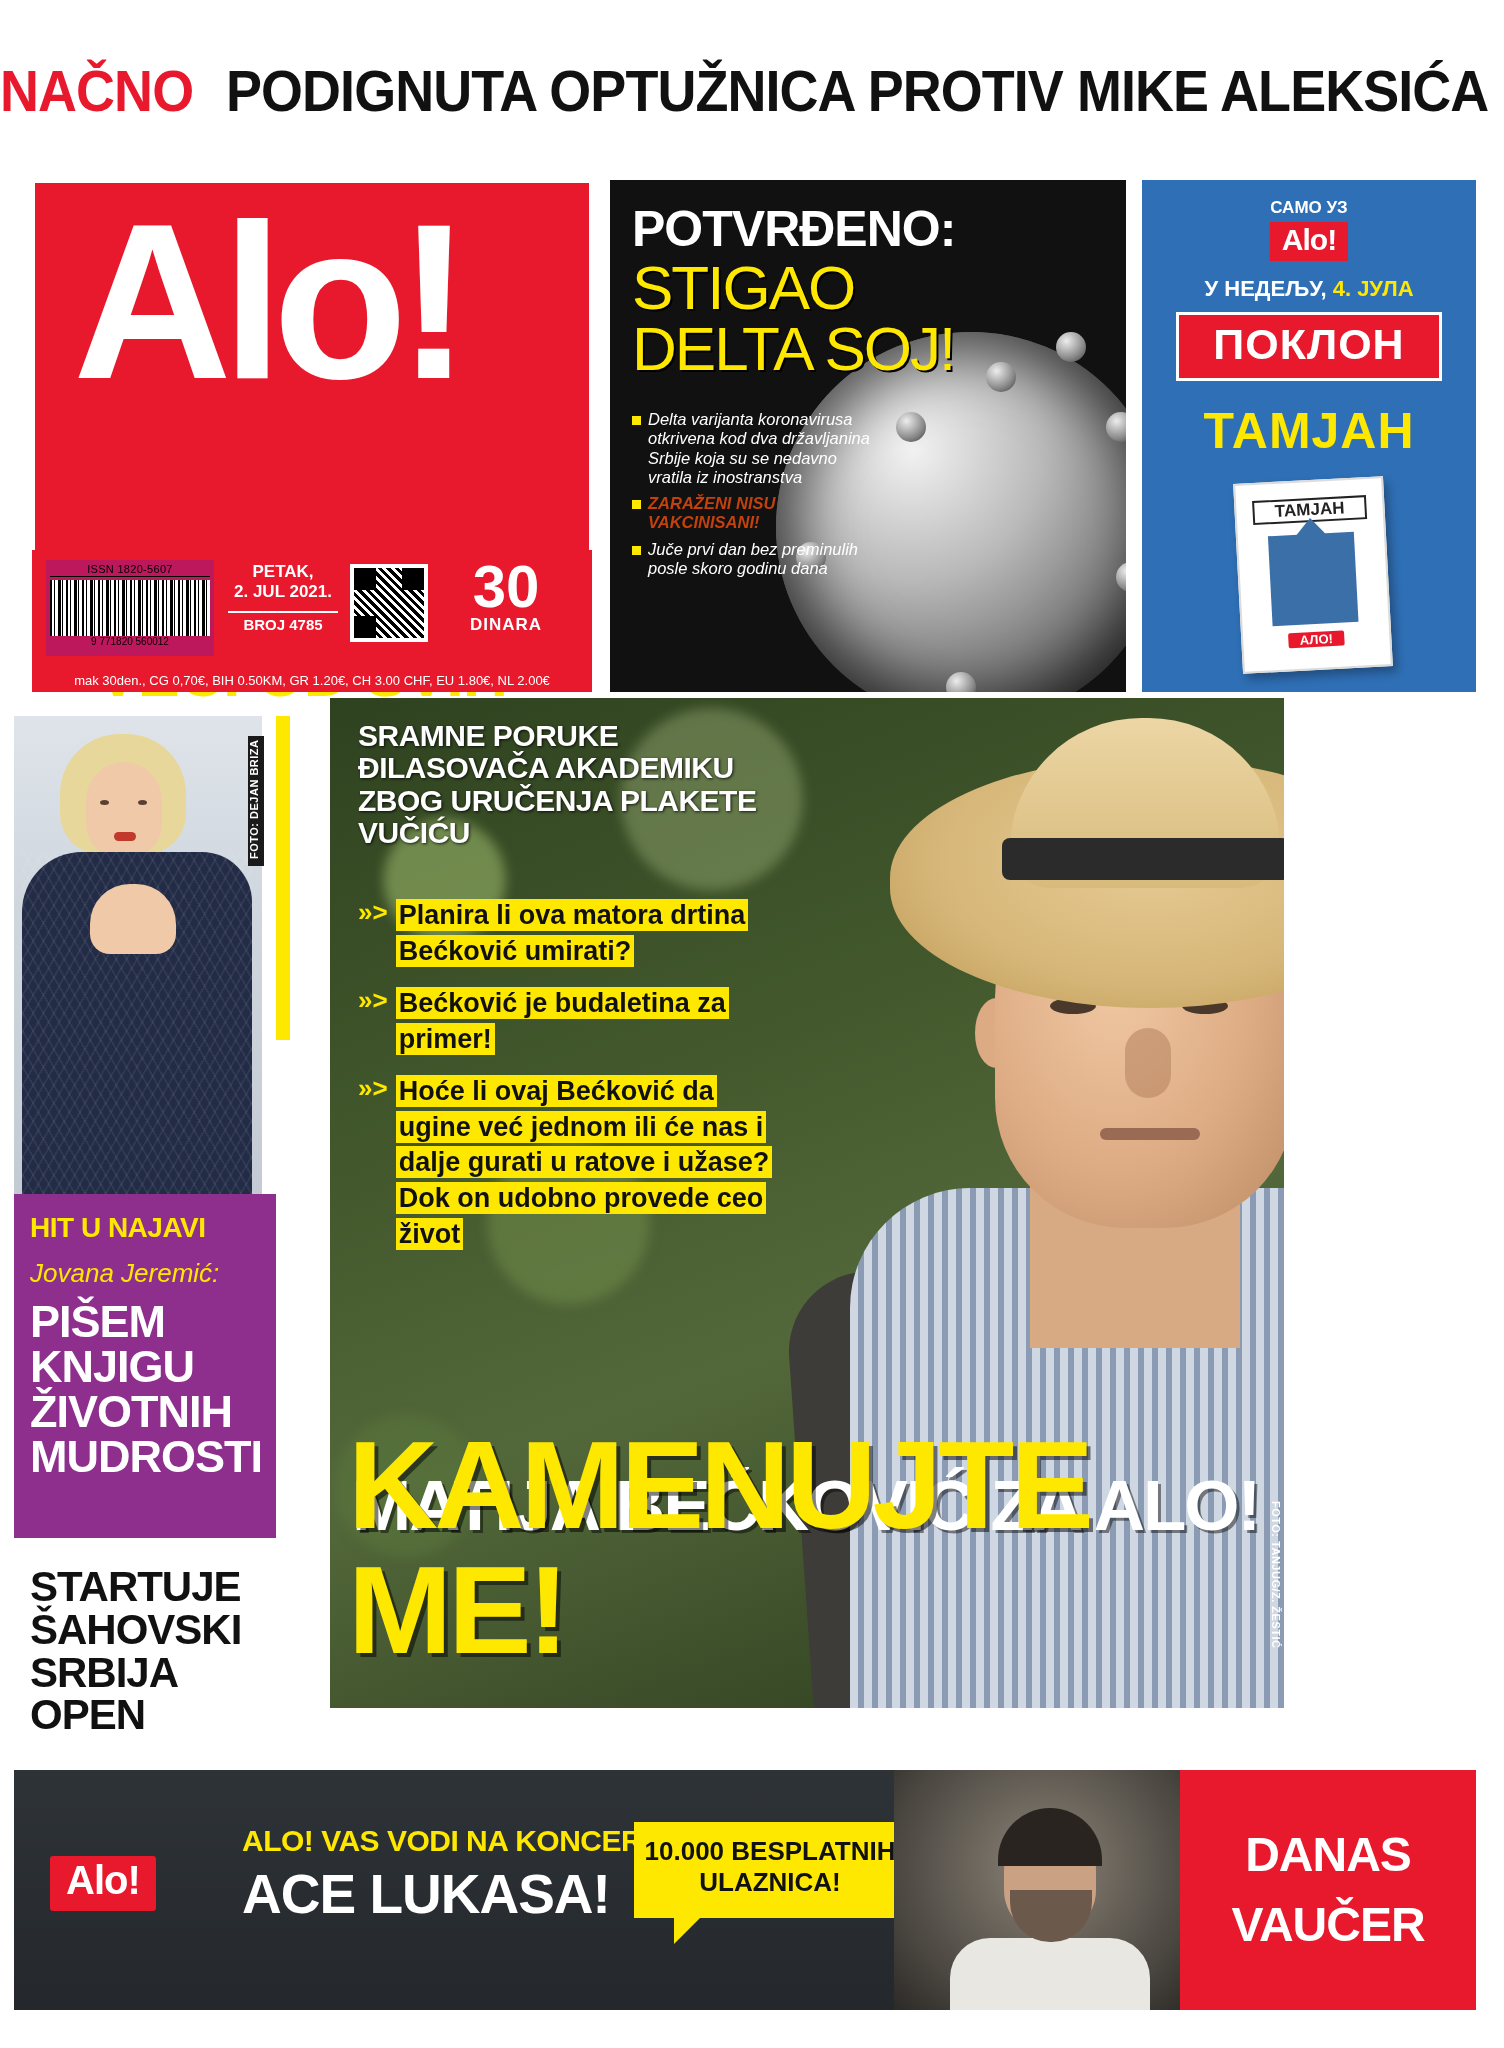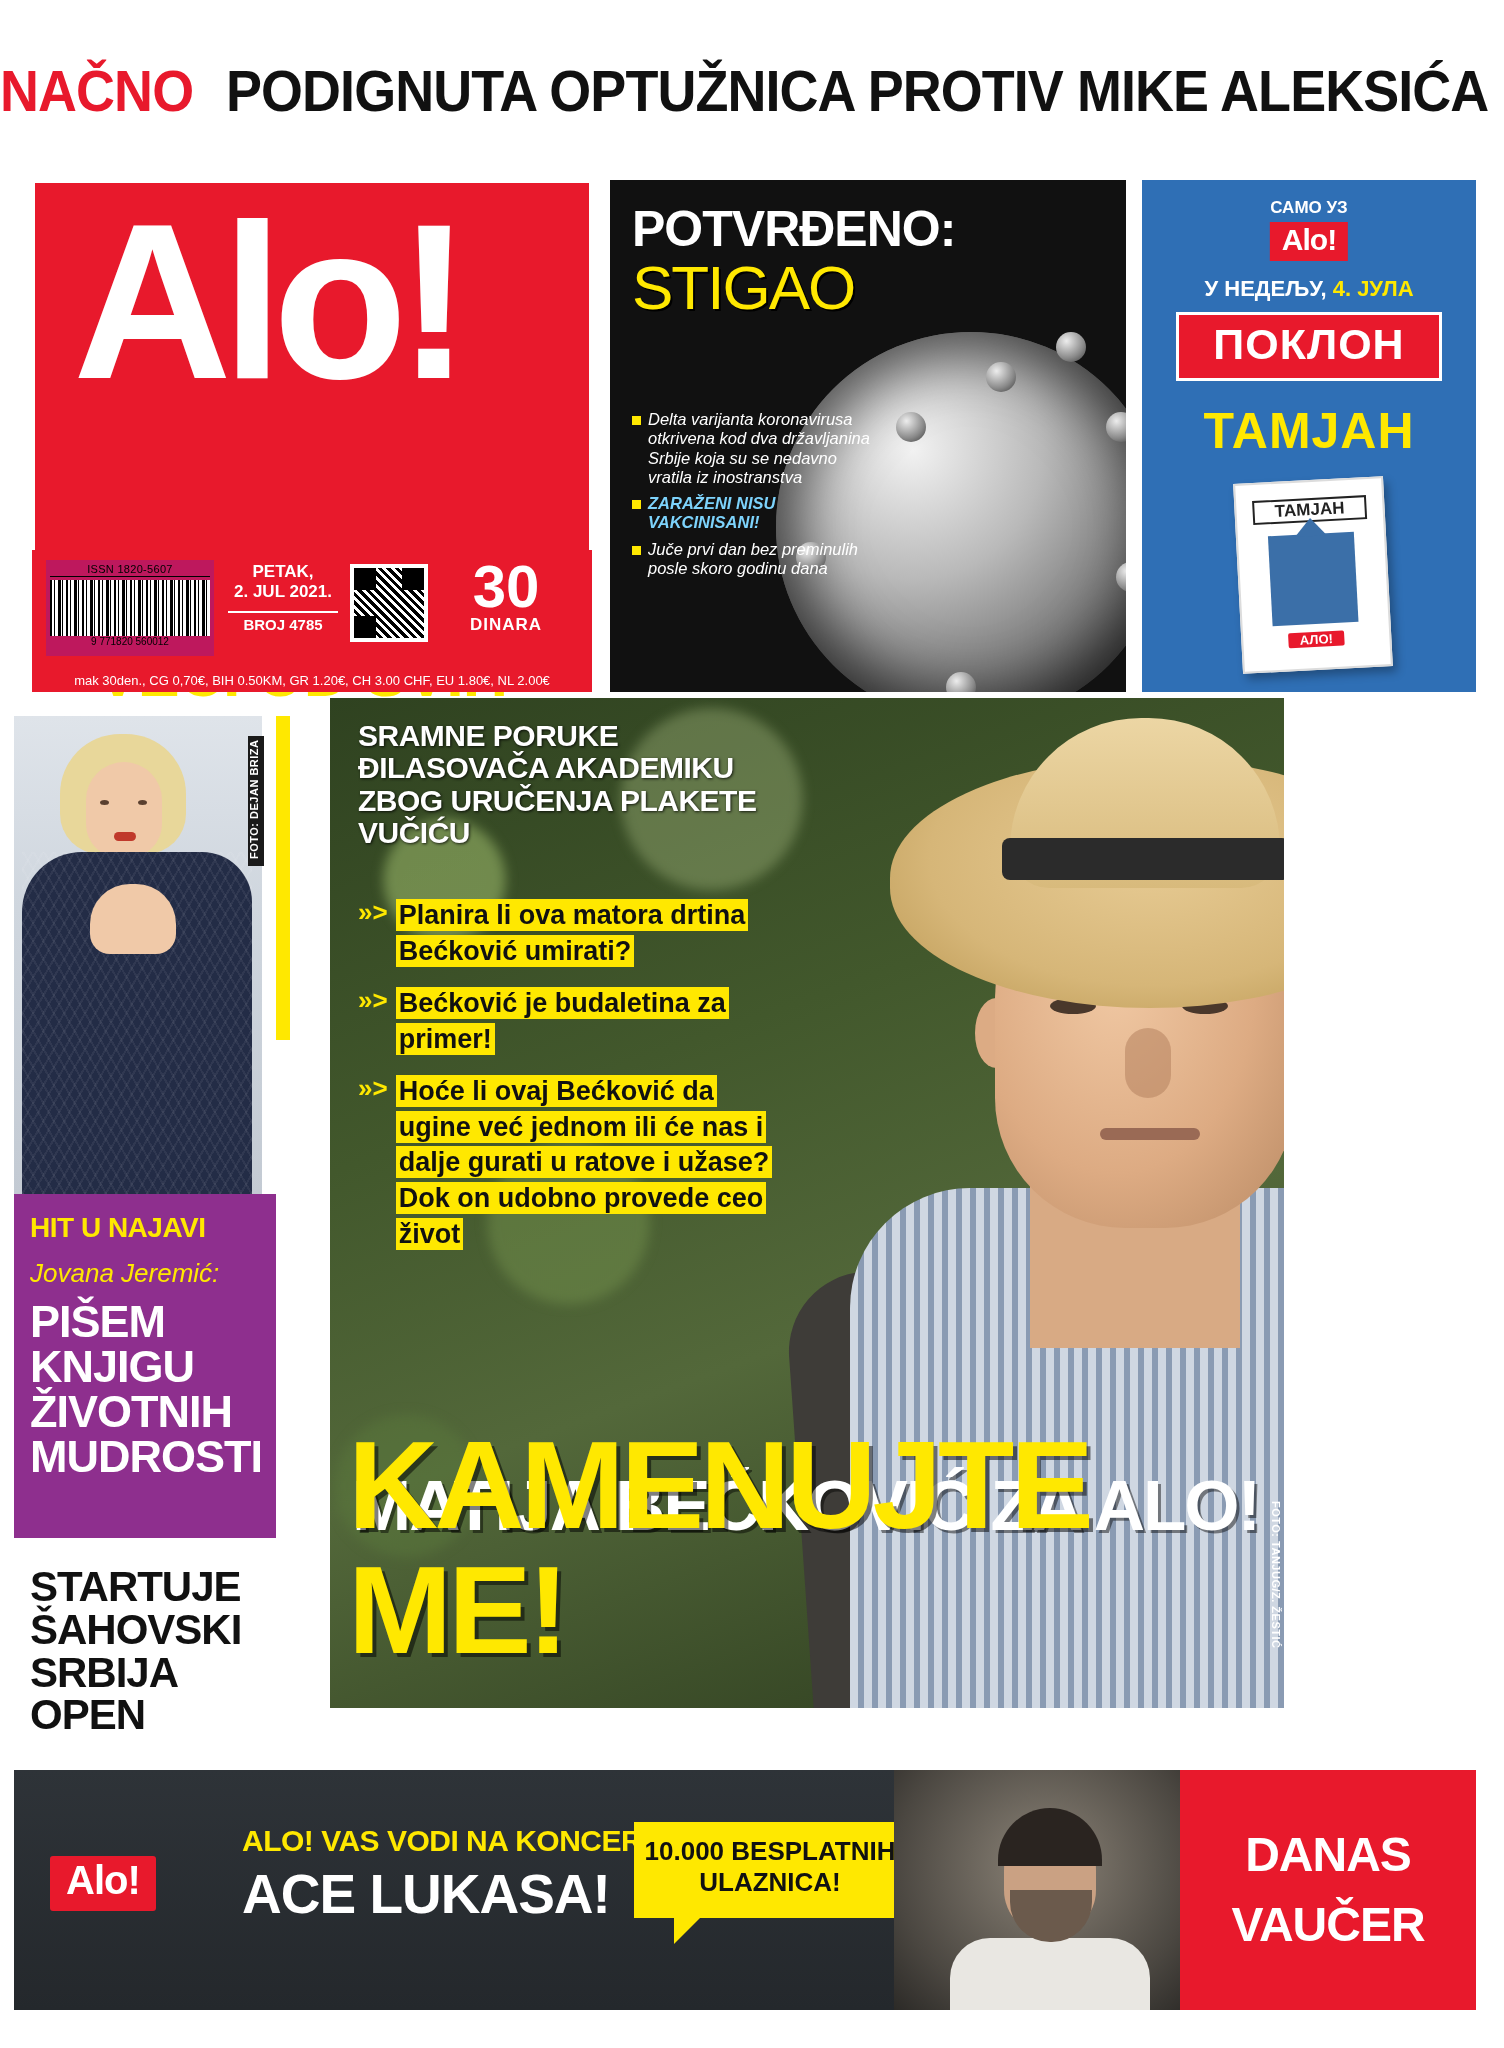--- a/index.html
+++ b/index.html
@@ -219,21 +219,21 @@
     padding-left: 16px;
     position: relative;
   }
   .delta-bullets li::before {
     content: "";
     position: absolute;
     left: 0; top: 6px;
     width: 9px; height: 9px;
     background: #ffe800;
   }
-  .delta-bullets li.hl { color: #7dd3fc; font-weight: bold; }
+  .delta-bullets li.hl { color: #c2410c; font-weight: bold; }
 
   
   .gift {
     position: absolute;
     left: 1142px; top: 180px;
     width: 334px; height: 512px;
     background: #2f6fb5;
     overflow: hidden;
   }
   .gift-samo {
@@ -619,20 +619,21 @@
     <div class="spike" style="right:110px;bottom:300px;"></div>
     <div class="spike" style="right:40px;bottom:330px;"></div>
     <div class="spike" style="right:-10px;bottom:250px;"></div>
     <div class="spike" style="right:200px;bottom:250px;"></div>
     <div class="spike" style="right:300px;bottom:120px;"></div>
     <div class="spike" style="right:-20px;bottom:100px;"></div>
     <div class="spike" style="right:150px;bottom:-10px;"></div>
     <div class="delta-title">POTVRĐENO:</div>
     <div class="delta-yellow">
       <div>STIGAO</div>
+      <div>DELTA SOJ!</div>
     </div>
     <ul class="delta-bullets">
       <li>Delta varijanta koronavirusa otkrivena kod dva državljanina Srbije koja su se nedavno vratila iz inostranstva</li>
       <li class="hl">ZARAŽENI NISU VAKCINISANI!</li>
       <li>Juče prvi dan bez preminulih posle skoro godinu dana</li>
     </ul>
   </div>
 
   <div class="gift">
     <div class="gift-samo">САМО УЗ</div>

